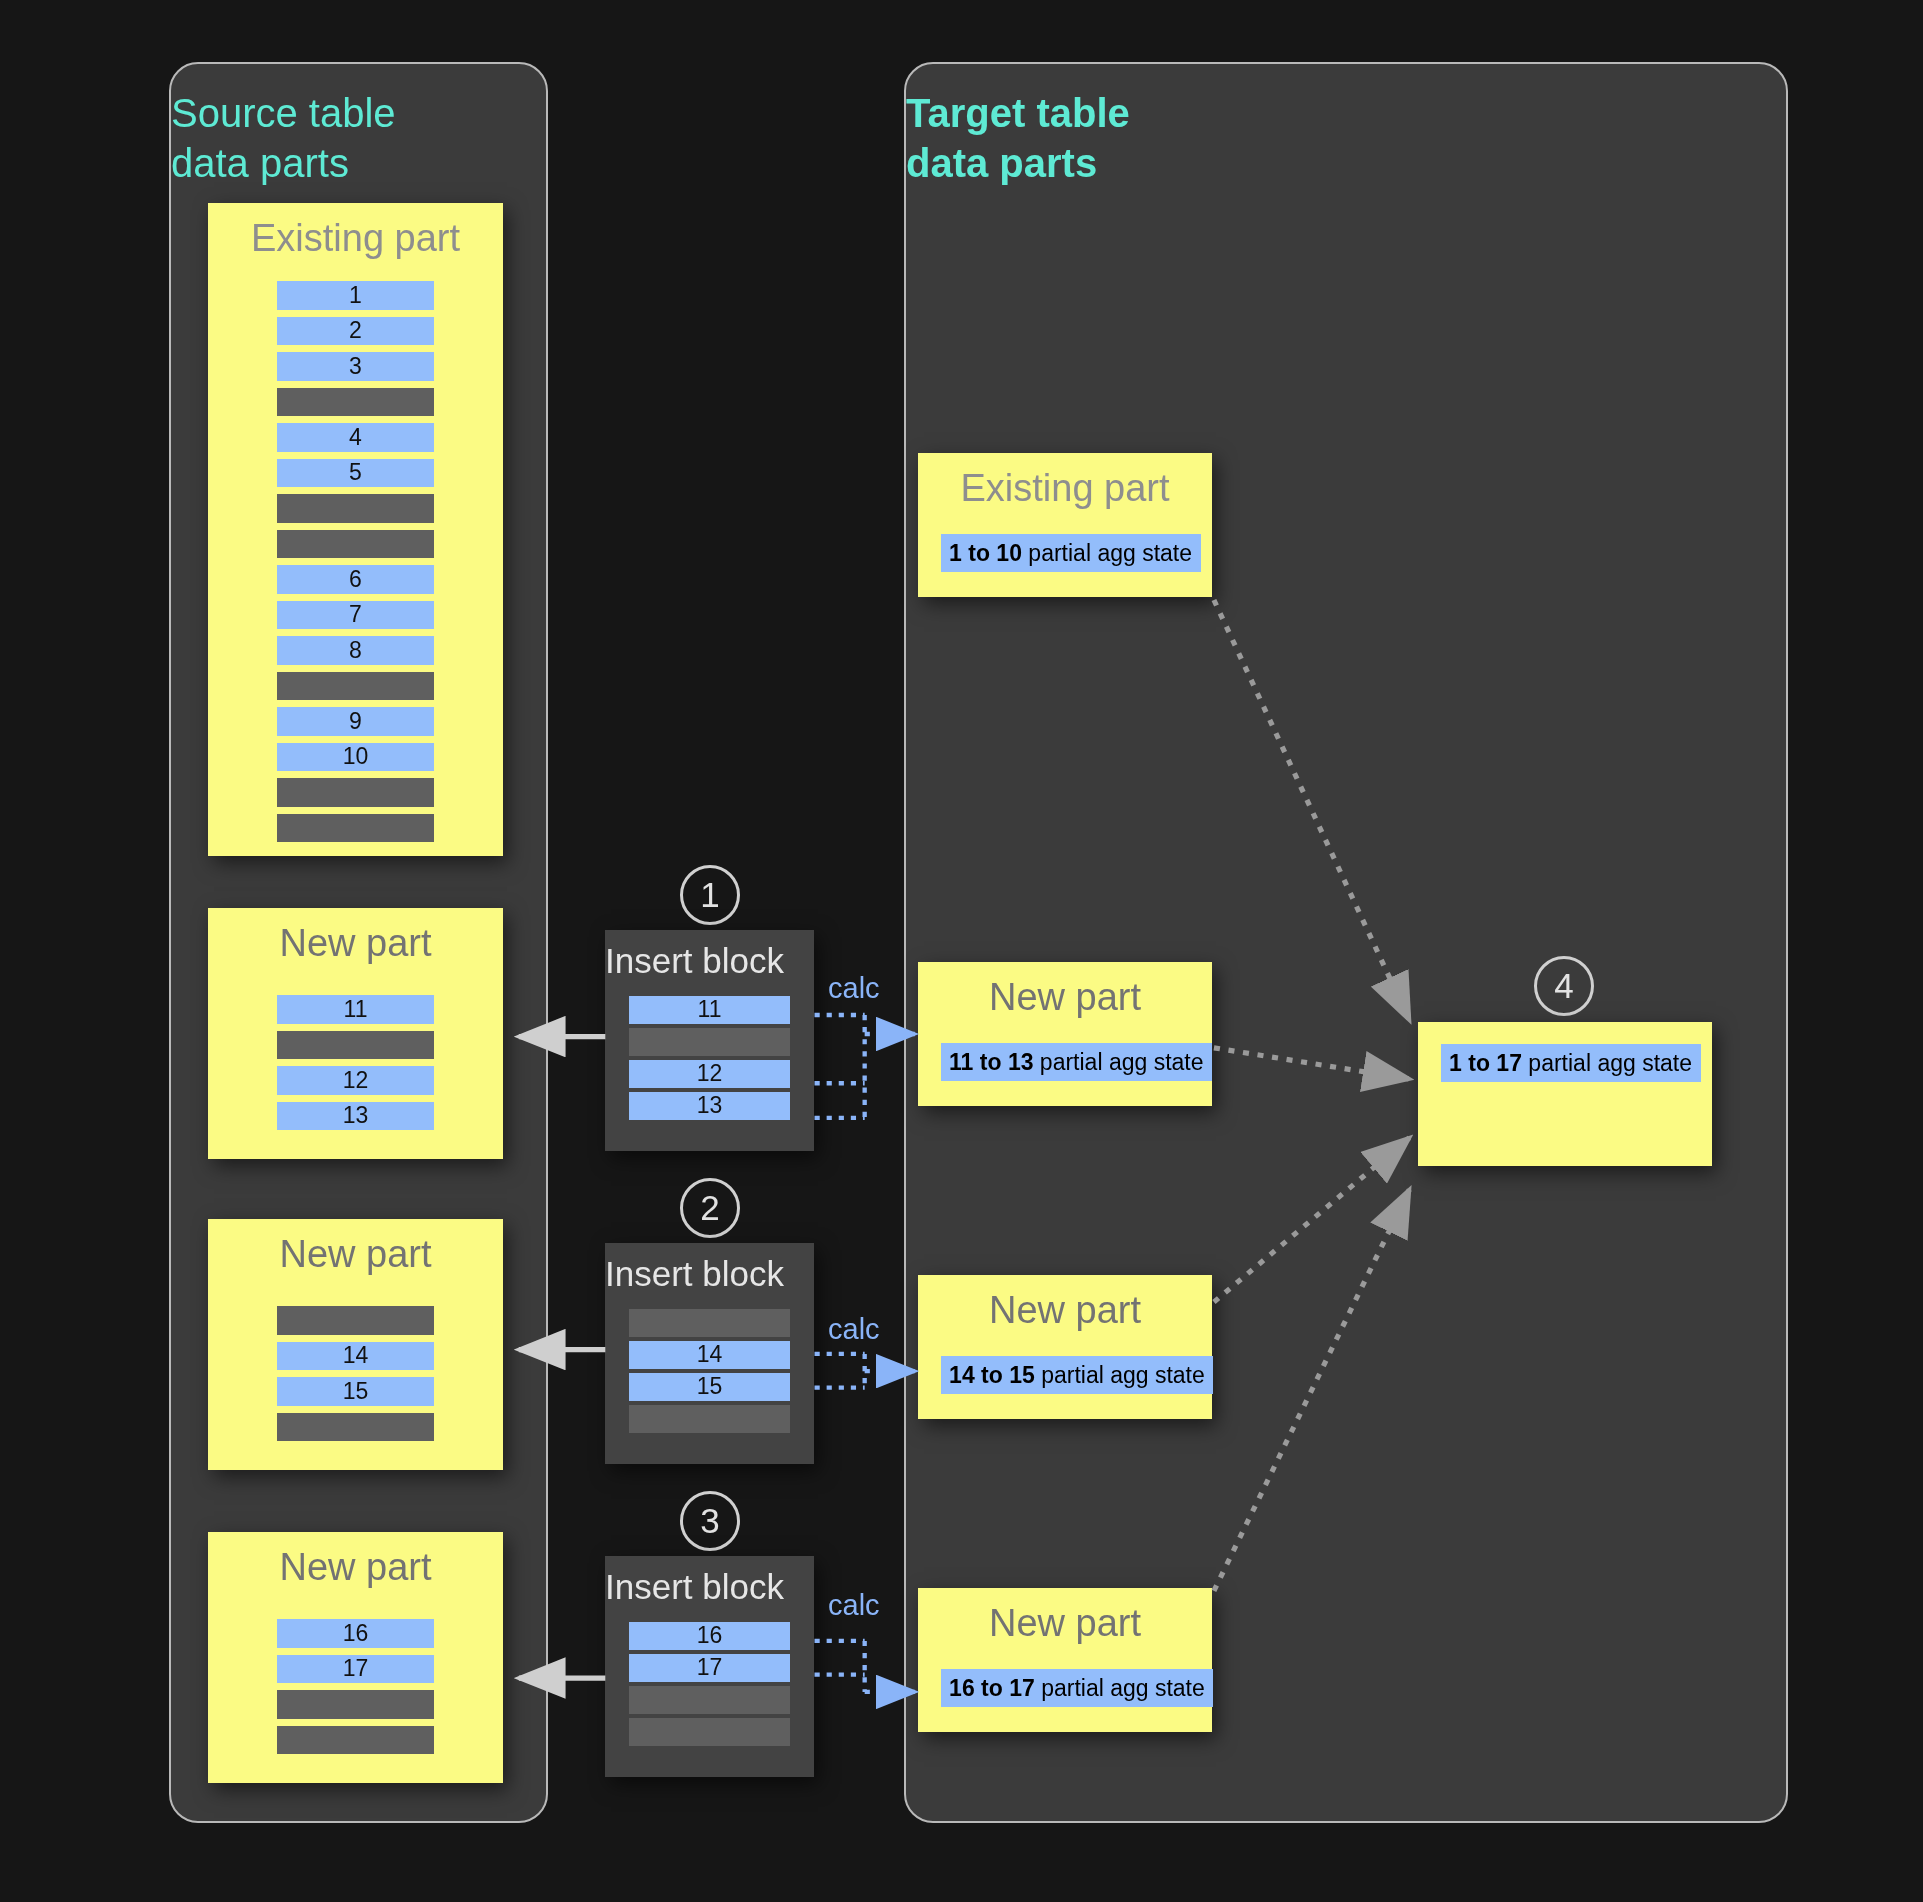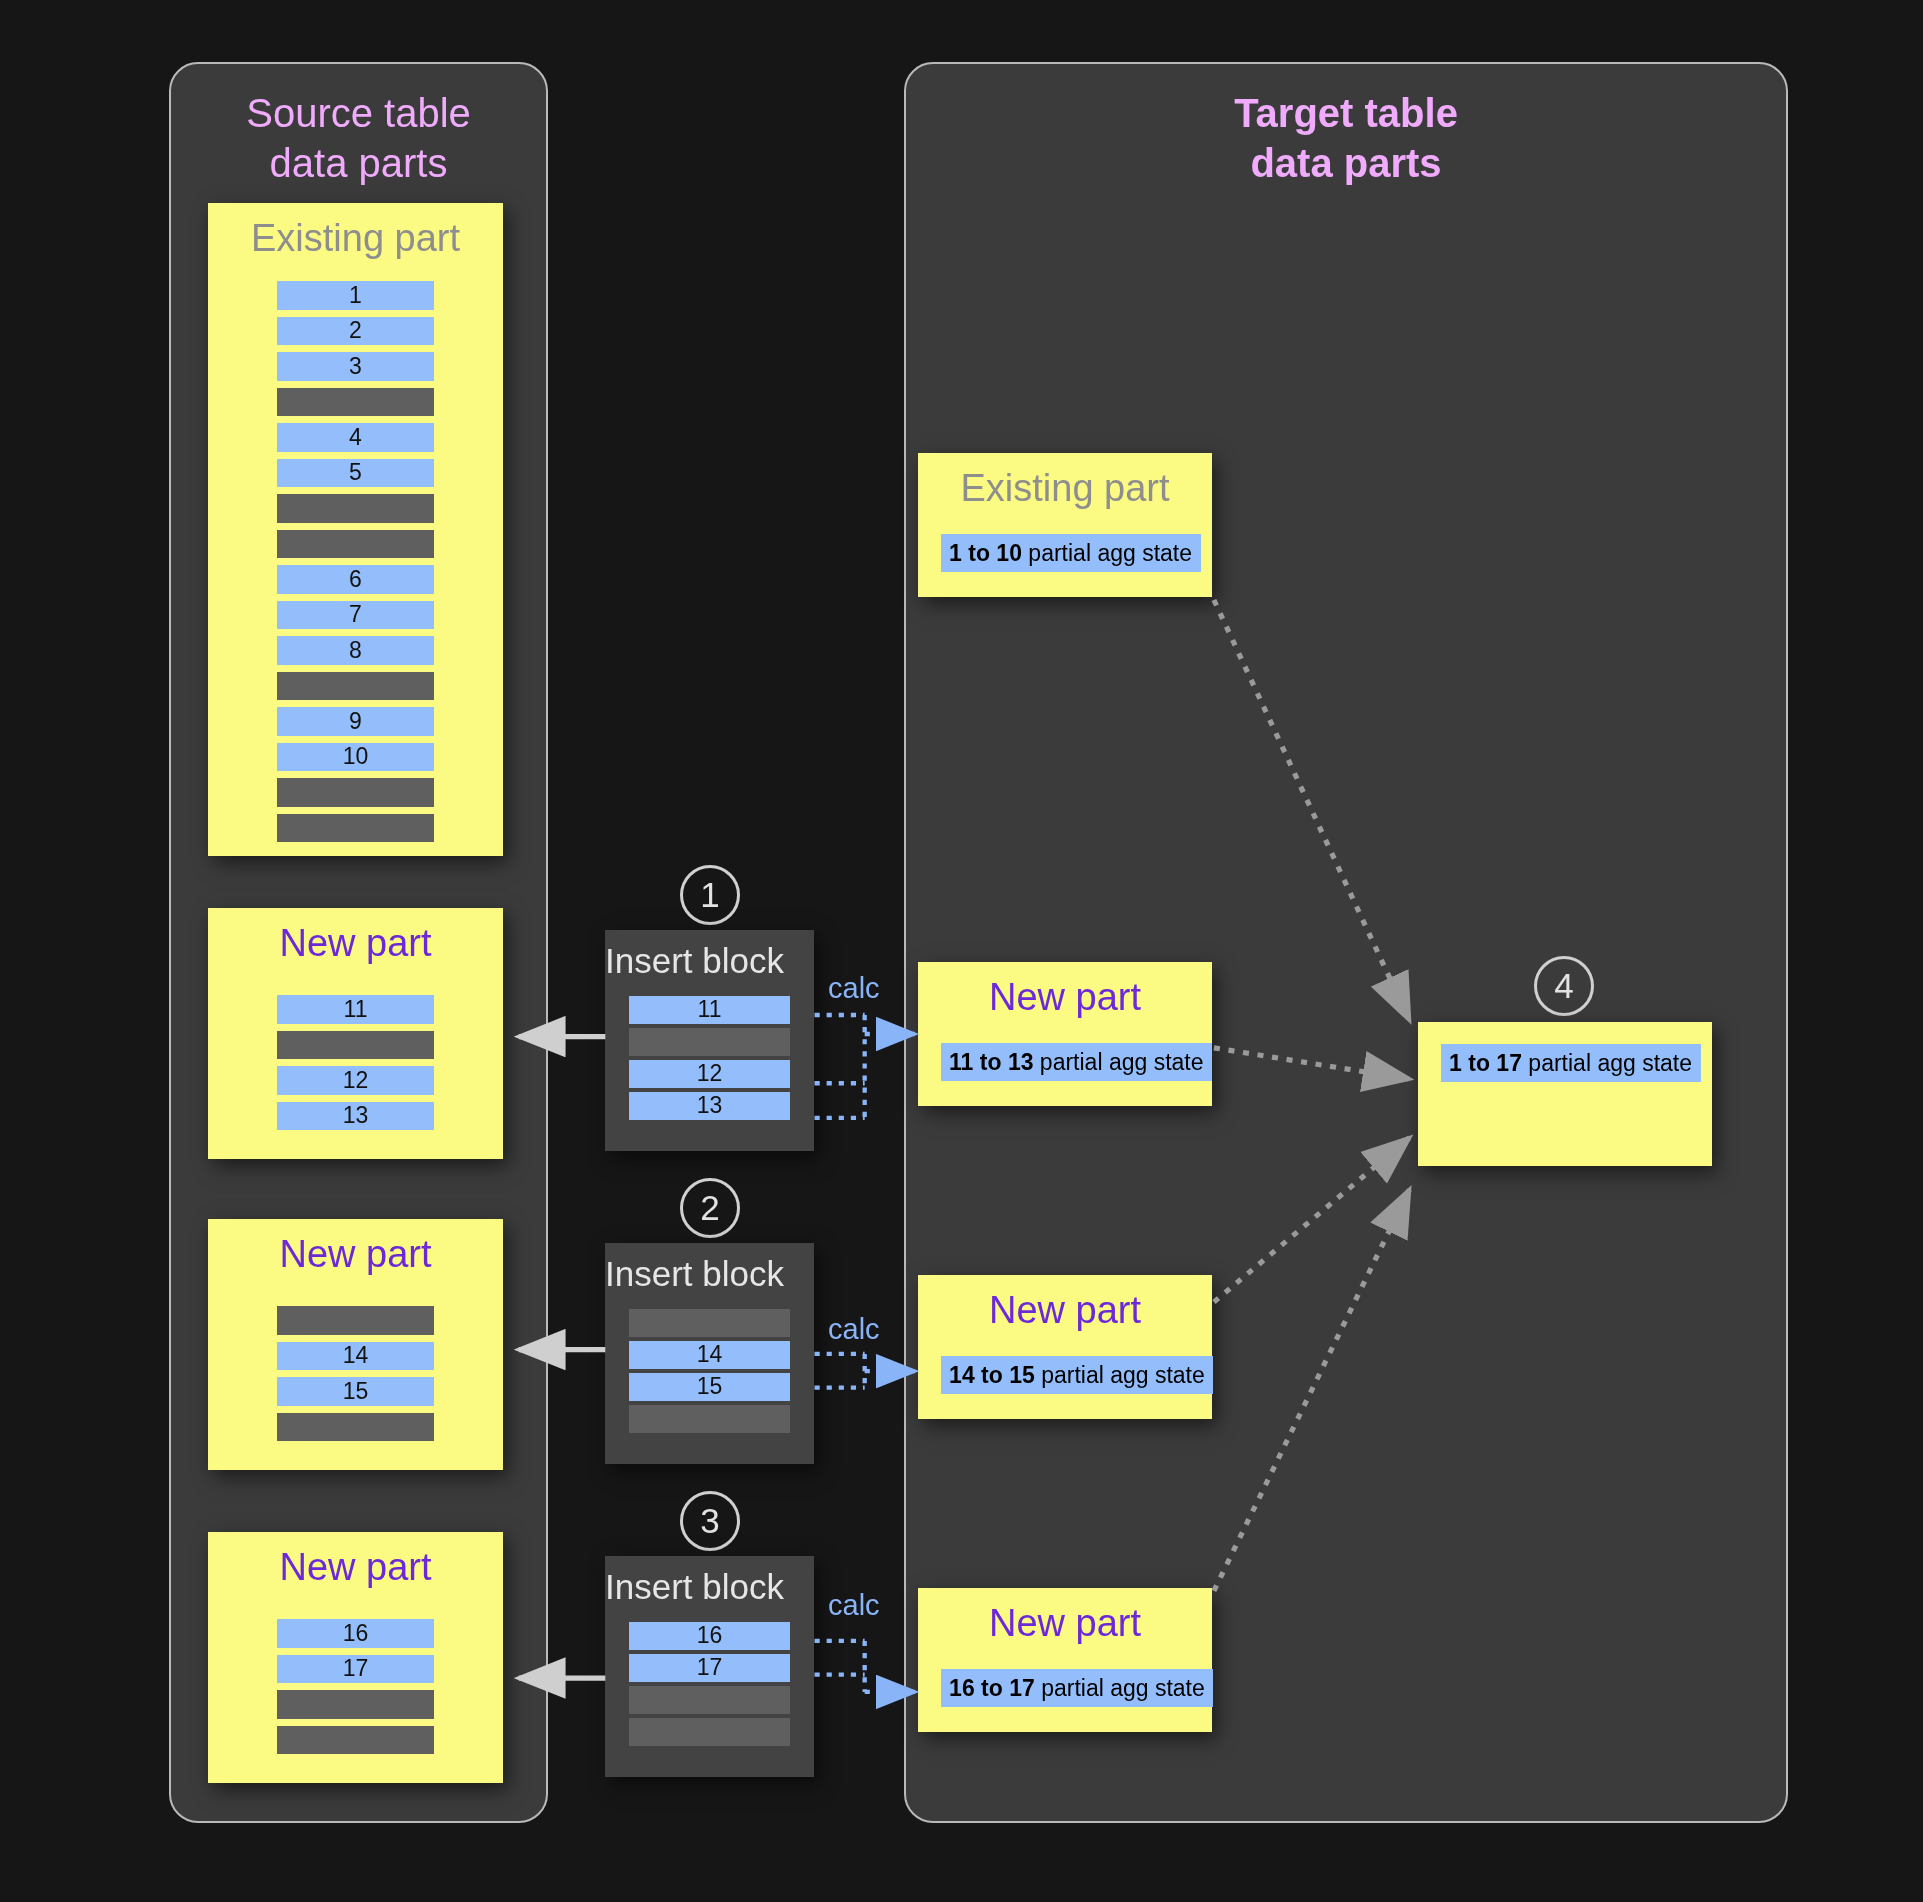--- a/index.html
+++ b/index.html
@@ -1,24 +1,24 @@
 <!DOCTYPE html>
 <html style="font-size:14px"><head>
 <meta charset="utf-8">
 <style>
   html,body{margin:0;padding:0;background:#161616;}
   body{width:1923px;height:1902px;position:relative;overflow:hidden;
        font-family:"Liberation Sans","DejaVu Sans",sans-serif;}
 
   .panel{position:absolute;background:#3b3b3b;border:2.6px solid #b9b9b9;border-radius:29px;}
-  .panel-title{position:absolute;left:0;right:0;text-align:center;color:#f0abfc;
+  .panel-title{position:absolute;left:0;right:0;color:#5eead4;
                font-size:40px;line-height:50px;white-space:pre-line;}
 
   .ypart{position:absolute;background:#fbfb84;box-shadow:5.2px 7px 19px rgba(0,0,0,.55);}
-  .ypart-title{text-align:center;font-size:38px;line-height:47px;padding-top:12px;color:#6d28d9;}
+  .ypart-title{text-align:center;font-size:38px;line-height:47px;padding-top:12px;color:#737373;}
   .ypart-title.muted{color:#8e8e8e;}
 
   .rows{margin-top:10.4px;}
   .row{height:28.5px;margin:0 auto 7px auto;display:flex;align-items:center;justify-content:center;
        color:#111;font-size:23px;}
   .row.blue{background:#93bdfb;}
   .row.gray{background:#5f5f5f;}
   .row.tight{margin-bottom:3.5px;}
 
   .iblock{position:absolute;background:#434343;box-shadow:5.2px 7px 19px rgba(0,0,0,.55);}

